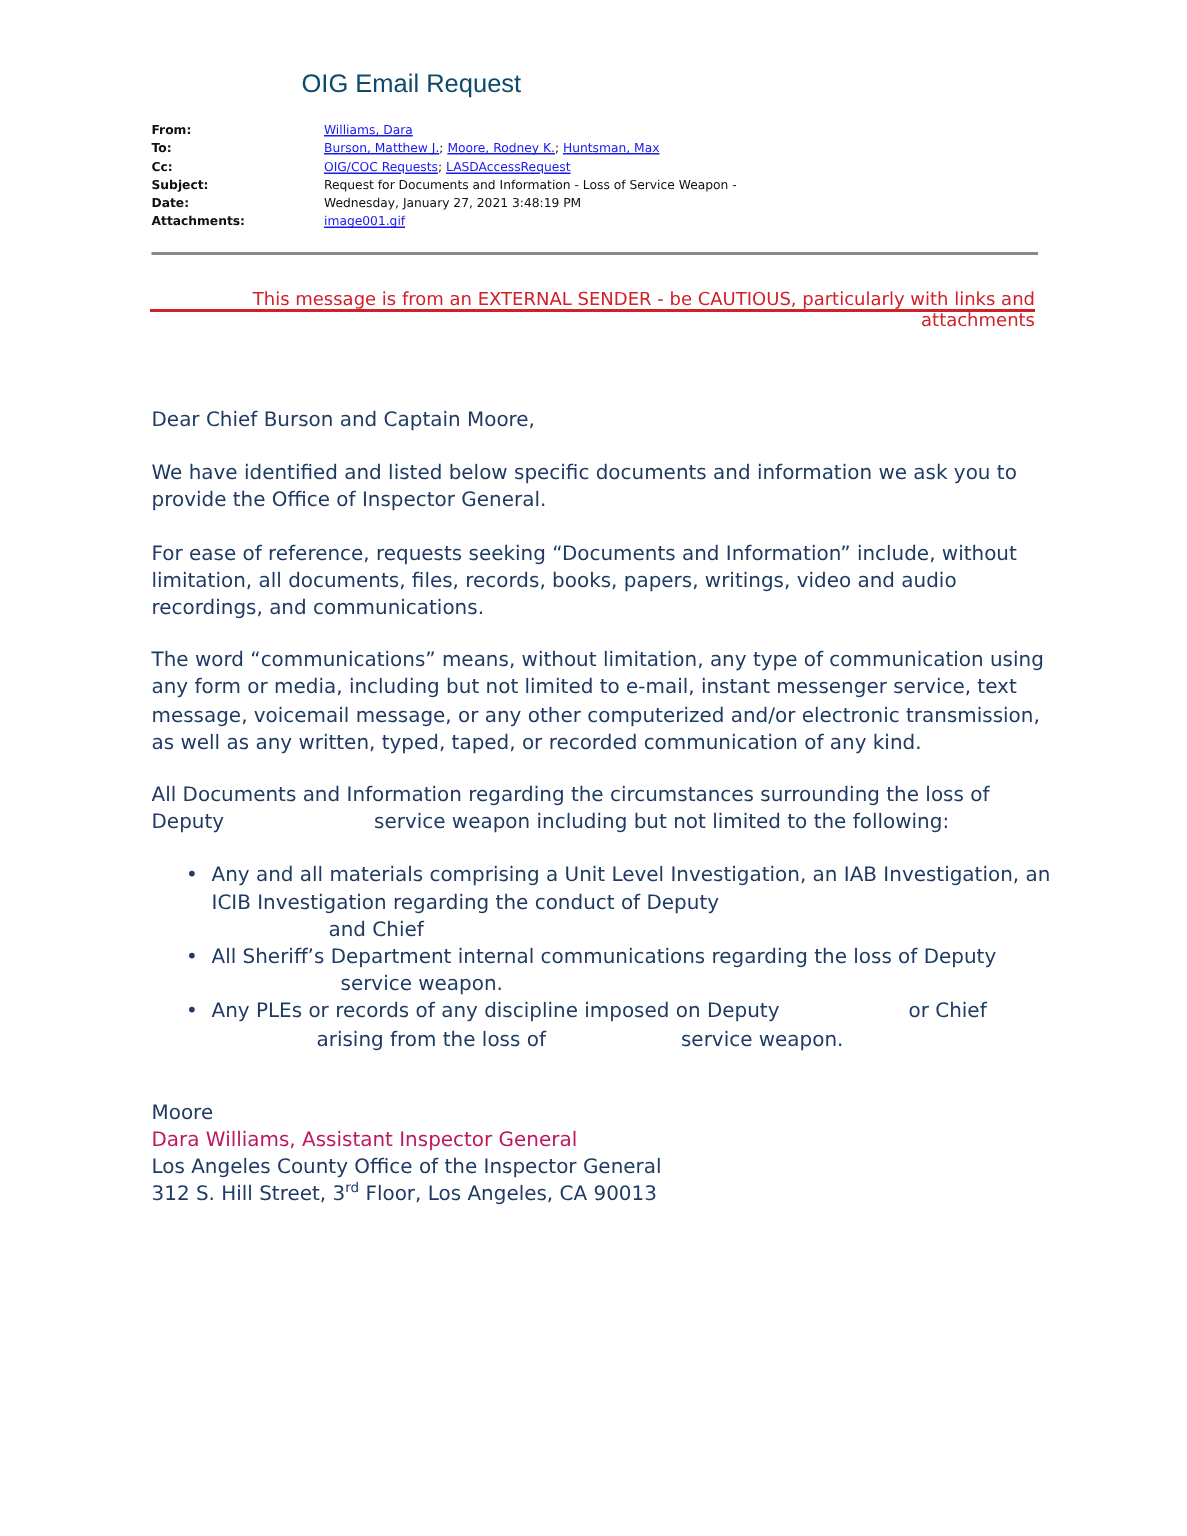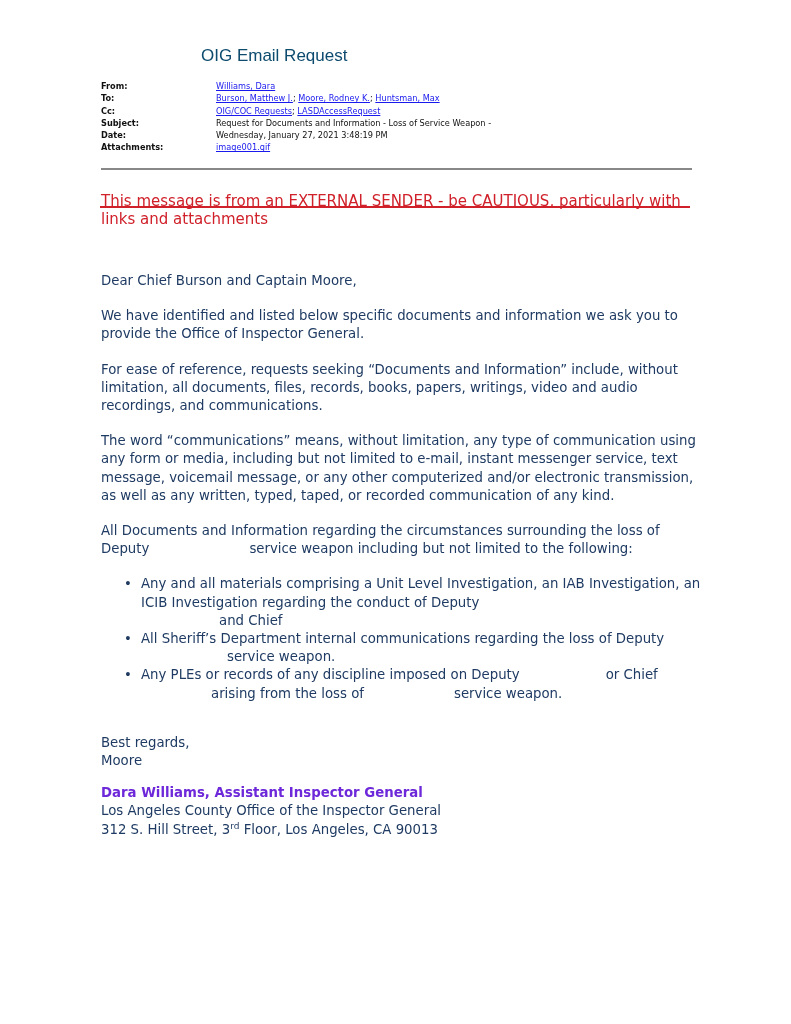--- a/index.html
+++ b/index.html
@@ -3,30 +3,30 @@
 <meta charset="utf-8">
 <style>
   html, body { margin:0; padding:0; background:#ffffff; }
   body { width:791px; height:1024px; position:relative; overflow:hidden; }
   .title { position:absolute; left:201px; top:46px; font-family:"Liberation Sans", sans-serif; font-size:17px; color:#0c4a6e; }
   .hdr { position:absolute; left:101px; top:80px; font-family:"DejaVu Sans", sans-serif; font-size:8.2px; line-height:12.3px; color:#111; }
   .hdr .row { display:flex; white-space:nowrap; }
   .hdr .lbl { width:115px; font-weight:bold; }
   .hdr a { color:#1a1aee; text-decoration:underline; }
   .sep { position:absolute; left:101px; top:168px; width:591px; height:2px; background:#888; }
-  .warn { position:absolute; left:101px; top:192px; width:589px; text-align:left; font-family:"DejaVu Sans", sans-serif; font-size:15px; color:#d0202a; }
+  .warn { position:absolute; left:101px; top:192px; width:589px; text-align:right; font-family:"DejaVu Sans", sans-serif; font-size:12px; color:#d0202a; }
   .warnline { position:absolute; left:100px; top:206px; width:590px; height:2px; background:#d0202a; }
   .body { position:absolute; left:101px; top:272px; width:600px; font-family:"DejaVu Sans", sans-serif; font-size:13.3px; line-height:18.2px; color:#1f3b63; }
   .body p { margin:0 0 17px 0; }
   .body ul { margin:0 0 31px 0; padding-left:40px; list-style:none; }
   .body li { position:relative; }
   .body li::before { content:"\2022"; position:absolute; left:-17px; }
   .gap { display:inline-block; }
   .sig { margin-top:0; }
-  .sig .name { font-weight:bold; color:#6d28d9; margin-top:14px; }
+  .sig .name { font-weight:normal; color:#be185d; }
   sup { font-size:9px; line-height:0; }
 </style>
 </head>
 <body>
 
 <div class="title">OIG Email Request</div>
 
 <div class="hdr">
   <div class="row">
     <span class="lbl">From:</span>
@@ -63,20 +63,19 @@
   <p>Dear Chief Burson and Captain Moore,</p>
   <p>We have identified and listed below specific documents and information we ask you to provide the Office of Inspector General.</p>
   <p>For ease of reference, requests seeking “Documents and Information” include, without limitation, all documents, files, records, books, papers, writings, video and audio recordings, and communications.</p>
   <p>The word “communications” means, without limitation, any type of communication using any form or media, including but not limited to e-mail, instant messenger service, text message, voicemail message, or any other computerized and/or electronic transmission, as well as any written, typed, taped, or recorded communication of any kind.</p>
   <p><span>All Documents and Information regarding the circumstances surrounding the loss of Deputy</span><span class="gap" style="width:100px"></span><span>service weapon including but not limited to the following:</span></p>
   <ul>
     <li><span>Any and all materials comprising a Unit Level Investigation, an IAB Investigation, an ICIB Investigation regarding the conduct of Deputy</span><br><span class="gap" style="width:78px"></span><span>and Chief</span></li>
     <li><span>All Sheriff’s Department internal communications regarding the loss of Deputy</span><span class="gap" style="width:86px"></span><span>service weapon.</span></li>
     <li><span>Any PLEs or records of any discipline imposed on Deputy</span><span class="gap" style="width:86px"></span><span>or Chief</span><span class="gap" style="width:70px"></span><span>arising from the loss of</span><span class="gap" style="width:90px"></span><span>service weapon.</span></li>
   </ul>
-  <div>Best regards,</div>
   <div>Moore</div>
   <div class="sig">
     <div class="name">Dara Williams, Assistant Inspector General</div>
     <div>Los Angeles County Office of the Inspector General</div>
     <div><span>312 S. Hill Street, 3</span><sup>rd</sup><span> Floor, Los Angeles, CA 90013</span></div>
   </div>
 </div>
 
 </body></html>

